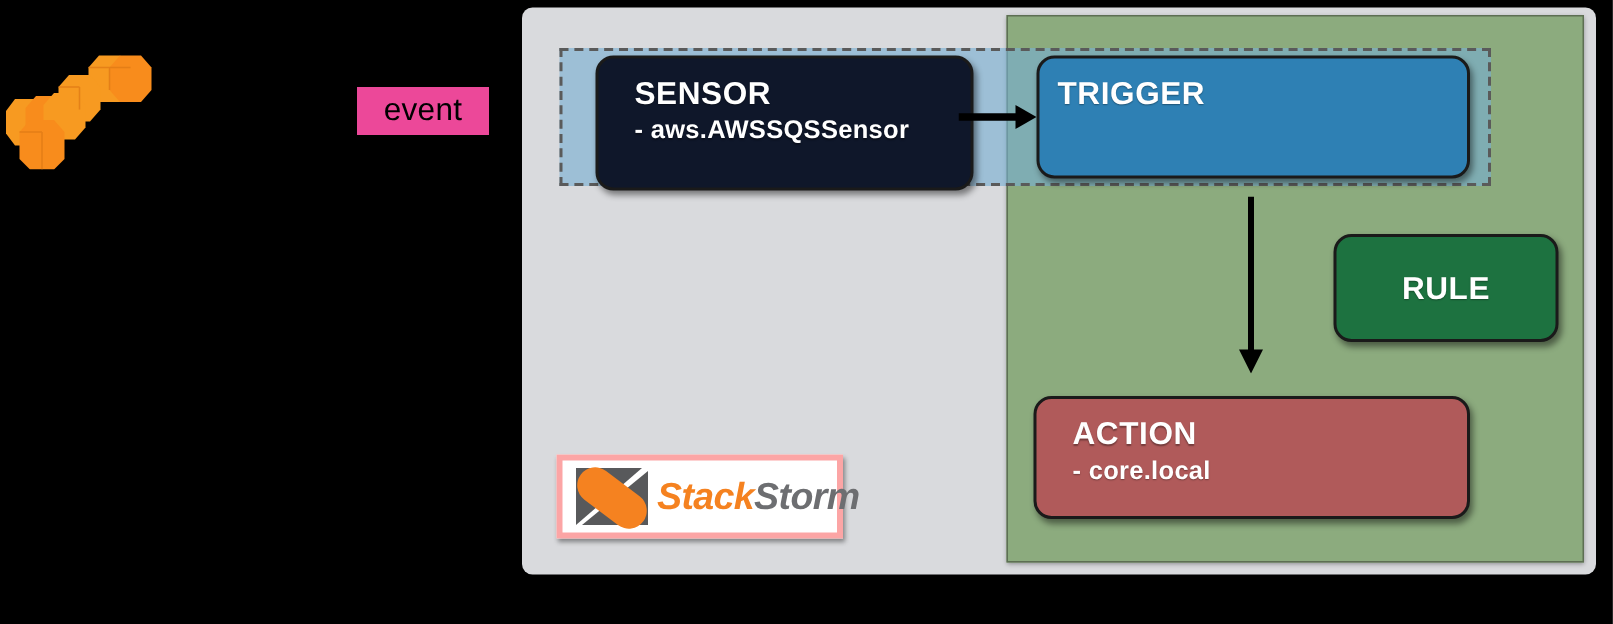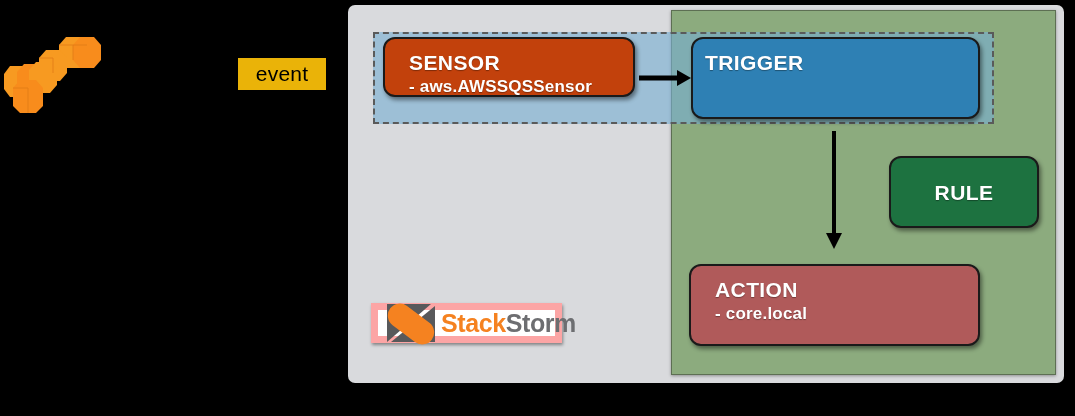--- a/index.html
+++ b/index.html
@@ -27,21 +27,21 @@
     height: 85px;
   }
 
   
   #event-label {
     position: absolute;
     left: 238px;
     top: 58px;
     width: 88px;
     height: 32px;
-    background: #eab308;
+    background: #ec4899;
     color: #000000;
     font-size: 21px;
     line-height: 32px;
     text-align: center;
     letter-spacing: .2px;
   }
 
   
   .arrow-h {
     position: absolute;
@@ -106,39 +106,40 @@
   }
   .node .sub {
     display: block;
     font-size: 17px;
     font-weight: bold;
     letter-spacing: .2px;
     line-height: 23px;
     text-shadow: 0 1px 1px rgba(0,0,0,.35);
   }
 
-  #node-sensor  { left: 383px; top: 37px;  width: 252px; height: 60px; background: #c2410c; }
+  #node-sensor  { left: 397px; top: 37px;  width: 252px; height: 90px; background: #0f172a; }
   #node-trigger { left: 691px; top: 37px;  width: 289px; height: 82px; background: #2e80b4; padding-left: 12px; }
   #node-rule    { left: 889px; top: 156px; width: 150px; height: 72px; background: #1d7240;
                   display: flex; align-items: center; justify-content: center; padding: 4px; }
   #node-rule .title { font-size: 21px; }
   #node-action  { left: 689px; top: 264px; width: 291px; height: 82px; background: #b05a5a; }
 
   
   #ss-logo {
     position: absolute;
     left: 371px;
     top: 303px;
     width: 191px;
-    height: 40px;
+    height: 56px;
     background: #ffffff;
-    border: 7px solid #fca5a5;
+    border: 4px solid #fca5a5;
     box-shadow: 1px 2px 3px rgba(0,0,0,.4);
     display: flex;
     align-items: center;
+    font-style: italic;
   }
   #ss-logo .mark { width: 56px; height: 46px; margin-left: 5px; flex: none; }
   #ss-logo .wordmark {
     font-size: 25px;
     font-weight: bold;
     letter-spacing: -.4px;
     margin-left: 2px;
     white-space: nowrap;
   }
   #ss-logo .wordmark .w1 { color: #f58220; }

